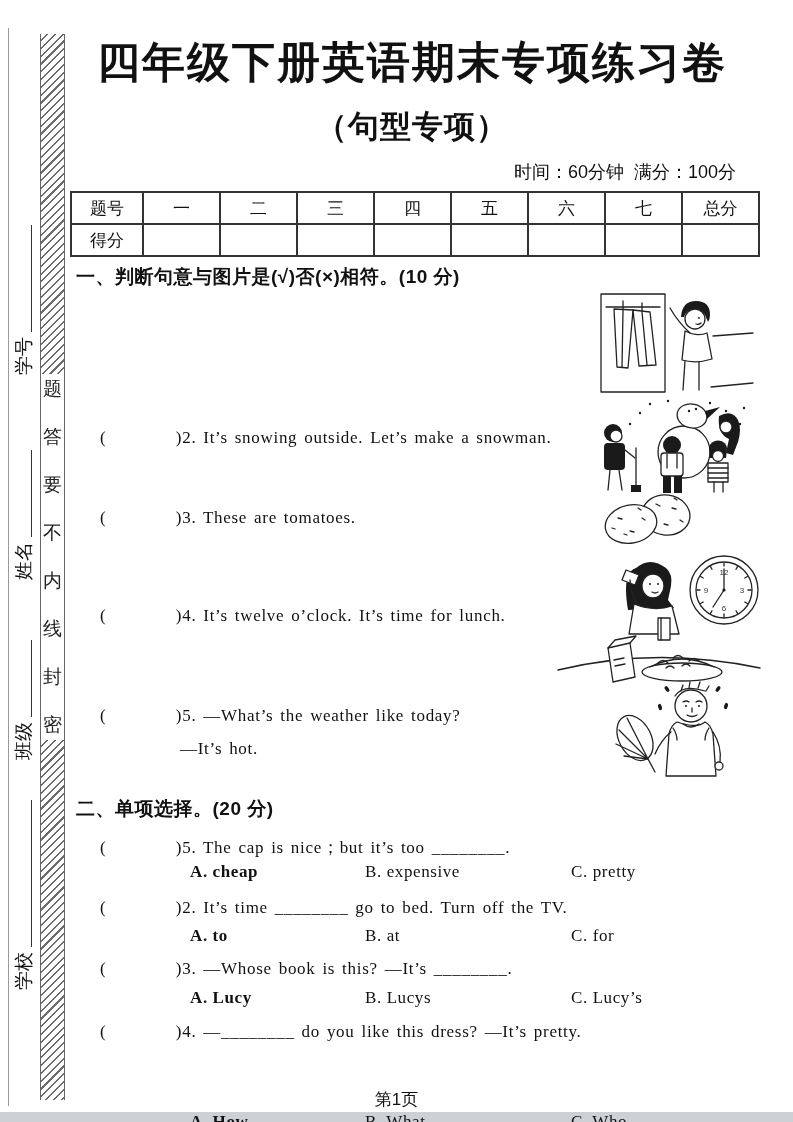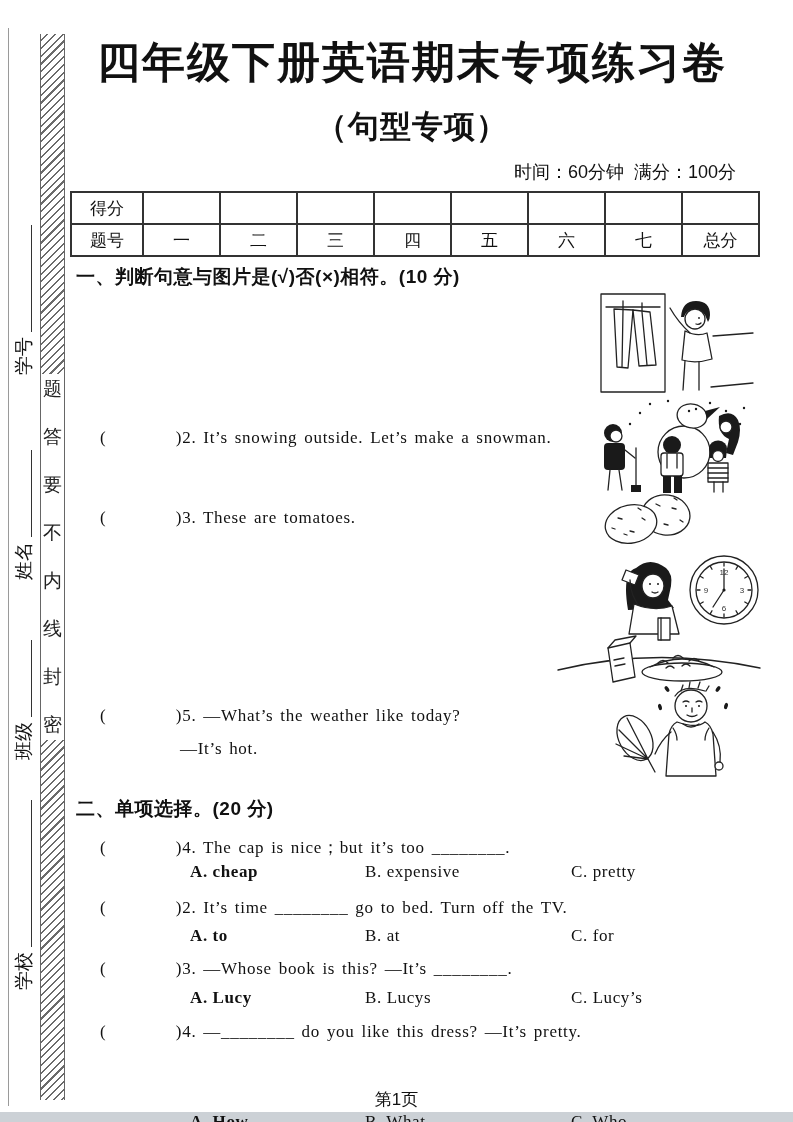--- a/index.html
+++ b/index.html
@@ -101,48 +101,49 @@
         <col style="width:77px">
         <col style="width:77px">
       <col style="width:77px">
         <col style="width:77px">
         <col style="width:77px">
         <col style="width:77px">
       <col style="width:77px">
     </colgroup>
     <tbody>
         <tr>
-      <td>得分</td>
-      <td></td>
-      <td></td>
-      <td></td>
-      <td></td>
-      <td></td>
-      <td></td>
-      <td></td>
-      <td></td>
-    </tr>
-    <tr>
       <td>题号</td>
       <td>一</td>
       <td>二</td>
       <td>三</td>
       <td>四</td>
       <td>五</td>
       <td>六</td>
       <td>七</td>
       <td>总分</td>
     </tr>
+    <tr>
+      <td>得分</td>
+      <td></td>
+      <td></td>
+      <td></td>
+      <td></td>
+      <td></td>
+      <td></td>
+      <td></td>
+      <td></td>
+    </tr>
   </tbody>
     </table>
 
   <div class="abs sec-heading" style="top:264px">一、判断句意与图片是(√)否(×)相符。(10 分)</div>
 
   <div class="abs q-line" style="left:100px; top:428px">(          )2. It’s snowing outside. Let’s make a snowman.</div>
   <div class="abs q-line" style="left:100px; top:508px">(          )3. These are tomatoes.</div>
+  <div class="abs q-line" style="left:100px; top:606px">(          )4. It’s twelve o’clock. It’s time for lunch.</div>
   <div class="abs q-line" style="left:100px; top:706px">(          )5. —What’s the weather like today?</div>
   <div class="abs q-line" style="left:180px; top:739px">—It’s hot.</div>
 
   <svg class="illus" style="left:593px; top:286px" width="164" height="110" viewBox="0 0 164 110">
     <rect x="8" y="8" width="64" height="98"></rect>
     <line x1="13" y1="21" x2="67" y2="21"></line>
     <line x1="30" y1="15" x2="30" y2="24"></line>
     <line x1="49" y1="17" x2="49" y2="26"></line>
     <polygon class="white" points="21,23 40,24 35,82 24,81"></polygon>
     <line x1="30" y1="24" x2="29" y2="81"></line>
@@ -257,21 +258,21 @@
     <path d="M116,52 q9,14 7,30"></path>
     <circle class="white" cx="122" cy="86" r="4"></circle>
     <path d="M74,52 q-10,8 -16,22"></path>
     <ellipse class="white" cx="38" cy="58" rx="16" ry="24" transform="rotate(-28 38 58)"></ellipse>
     <path d="M51,79 L30,38 M51,79 L22,50 M51,79 L19,64 M51,79 L27,76"></path>
     <line x1="51" y1="79" x2="58" y2="92"></line>
   </svg>
 
   <div class="abs sec-heading" style="top:796px">二、单项选择。(20 分)</div>
 
-  <div class="abs q-line" style="left:100px; top:836px">(          )4. The cap is nice；but it’s too ________.</div>
+  <div class="abs q-line" style="left:100px; top:836px">(          )5. The cap is nice；but it’s too ________.</div>
   <div class="abs opt-row" style="top:862px">
     <span class="opt a">A. cheap</span>
     <span class="opt b">B. expensive</span>
     <span class="opt c">C. pretty</span>
   </div>
 
   <div class="abs q-line" style="left:100px; top:898px">(          )2. It’s time ________ go to bed. Turn off the TV.</div>
   <div class="abs opt-row" style="top:926px">
     <span class="opt a">A. to</span>
     <span class="opt b">B. at</span>

